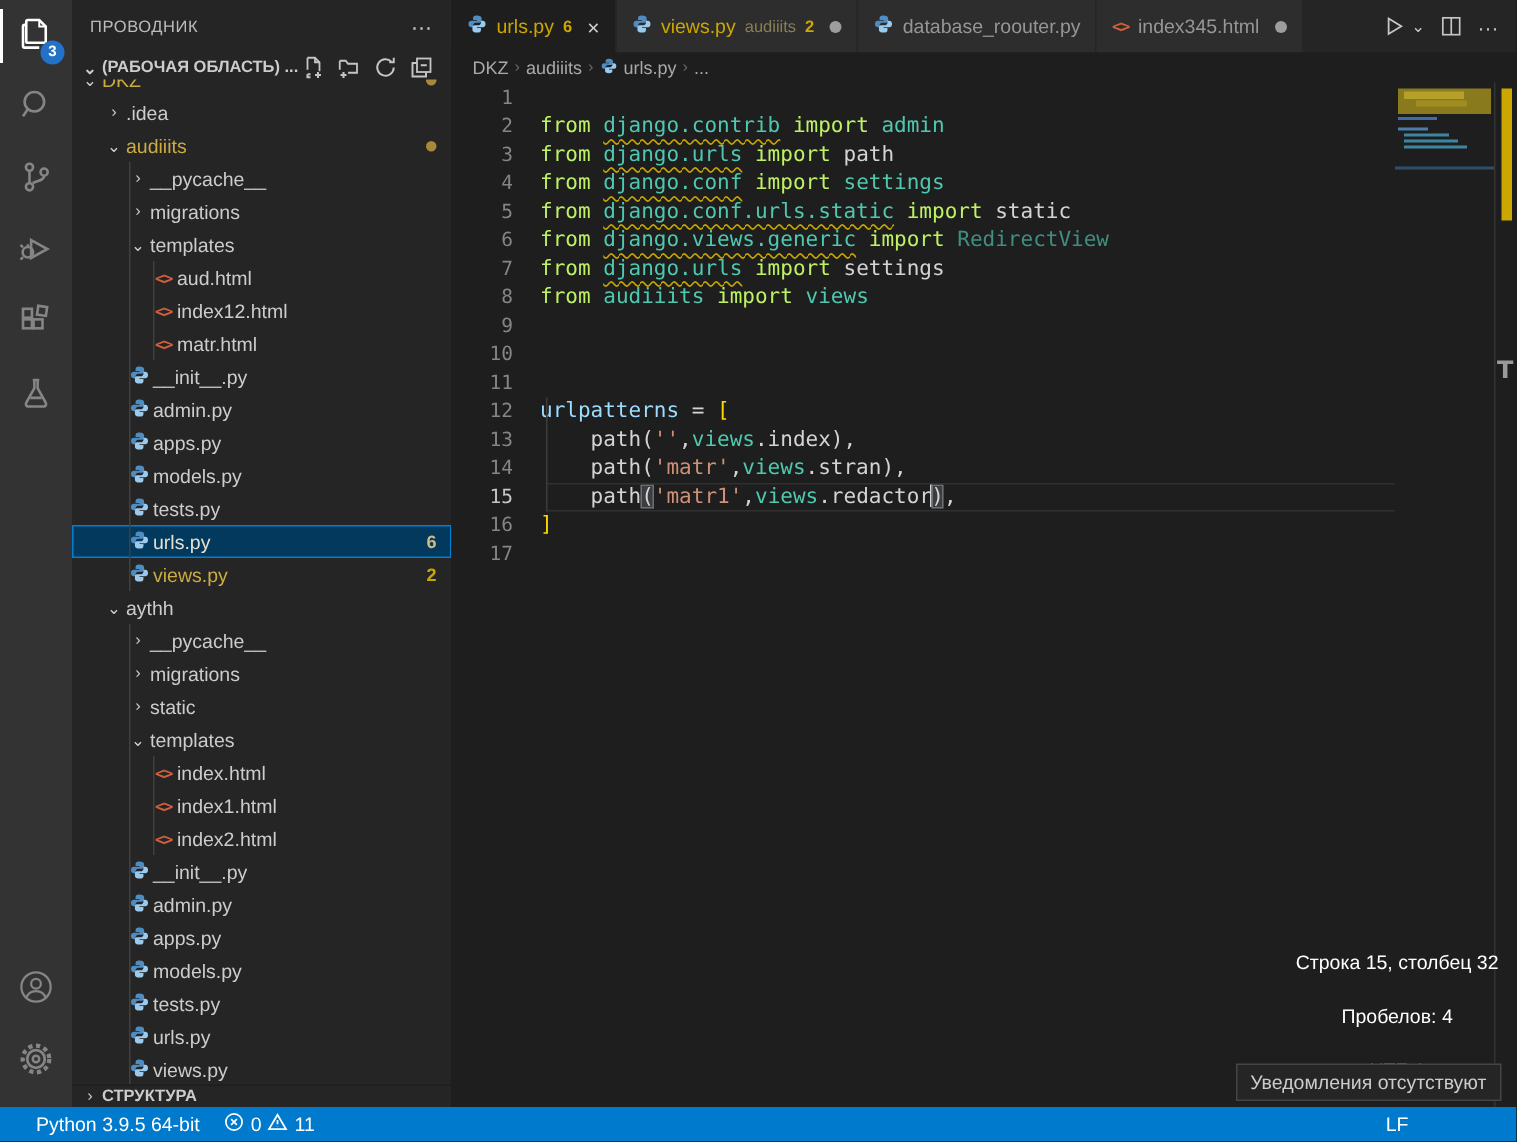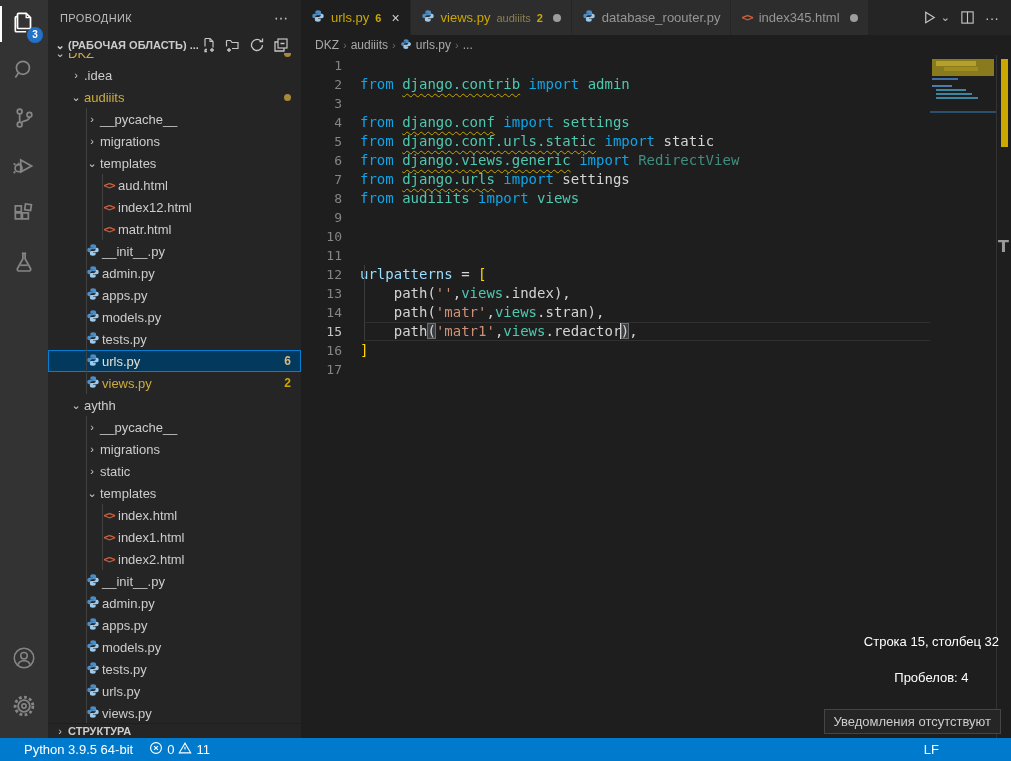--- a/index.html
+++ b/index.html
@@ -60,21 +60,21 @@
   .breadcrumb .pyicon svg{ width:12px; height:12px; }
 
   
   .code-area { position:absolute; left:0; top:55px; right:0; bottom:0; background:#1e1e1e; font-family:"DejaVu Sans Mono", monospace; font-size:14px; }
   .lines { position:absolute; left:0; top:1px; right:81px; }
   .line { position:relative; height:19px; line-height:19px; display:flex; }
   .line .num { width:59px; text-align:right; padding-right:18px; color:#858585; font-size:13px; flex:0 0 59px; }
   .line .src { white-space:pre; color:#d4d4d4; position:relative; }
   .line.current .num { color:#c6c6c6; }
   .line.current::after { content:""; position:absolute; left:63px; right:0; top:0; bottom:0; border-top:1px solid #303030; border-bottom:1px solid #303030; pointer-events:none; }
-  .tk-k { color:#0ea5e9;text-align:right; }
+  .tk-k { color:#bef264;text-align:right; }
   .tk-m { color:#4ec9b0; text-decoration:underline wavy #c6a700 1px; text-underline-offset:4px; text-decoration-skip-ink:none; }
   .tk-c { color:#4ec9b0; }
   .tk-f { color:#3f8f80; }
   .tk-v { color:#9cdcfe; }
   .tk-s { color:#ce9178; }
   .tk-p { color:#d4d4d4; }
   .tk-b { color:#ffd700; }
   .tk-x { color:#d4d4d4; outline:1px solid #6e6e6e; outline-offset:-1px; background:#3a3d41; }
   .caret { display:inline-block; width:1.5px; height:16px; background:#d4d4d4; vertical-align:-3px; margin:0 -1px; }
   .indent-guide { position:absolute; width:1px; background:#3c3c3c; }
@@ -491,20 +491,21 @@
           <div class="line">
             <span class="num">1</span>
             <span class="src"></span>
           </div>
           <div class="line">
             <span class="num">2</span>
             <span class="src"><span class="tk-k">from</span><span class="tk-p"> </span><span class="tk-m">django.contrib</span><span class="tk-p"> </span><span class="tk-k">import</span><span class="tk-p"> </span><span class="tk-c">admin</span></span>
           </div>
           <div class="line">
             <span class="num">3</span>
+            <span class="src"><span class="tk-k">from</span><span class="tk-p"> </span><span class="tk-m">django.urls</span><span class="tk-p"> </span><span class="tk-k">import</span><span class="tk-p"> </span><span class="tk-p">path</span></span>
           </div>
           <div class="line">
             <span class="num">4</span>
             <span class="src"><span class="tk-k">from</span><span class="tk-p"> </span><span class="tk-m">django.conf</span><span class="tk-p"> </span><span class="tk-k">import</span><span class="tk-p"> </span><span class="tk-c">settings</span></span>
           </div>
           <div class="line">
             <span class="num">5</span>
             <span class="src"><span class="tk-k">from</span><span class="tk-p"> </span><span class="tk-m">django.conf.urls.static</span><span class="tk-p"> </span><span class="tk-k">import</span><span class="tk-p"> </span><span class="tk-p">static</span></span>
           </div>
           <div class="line">

